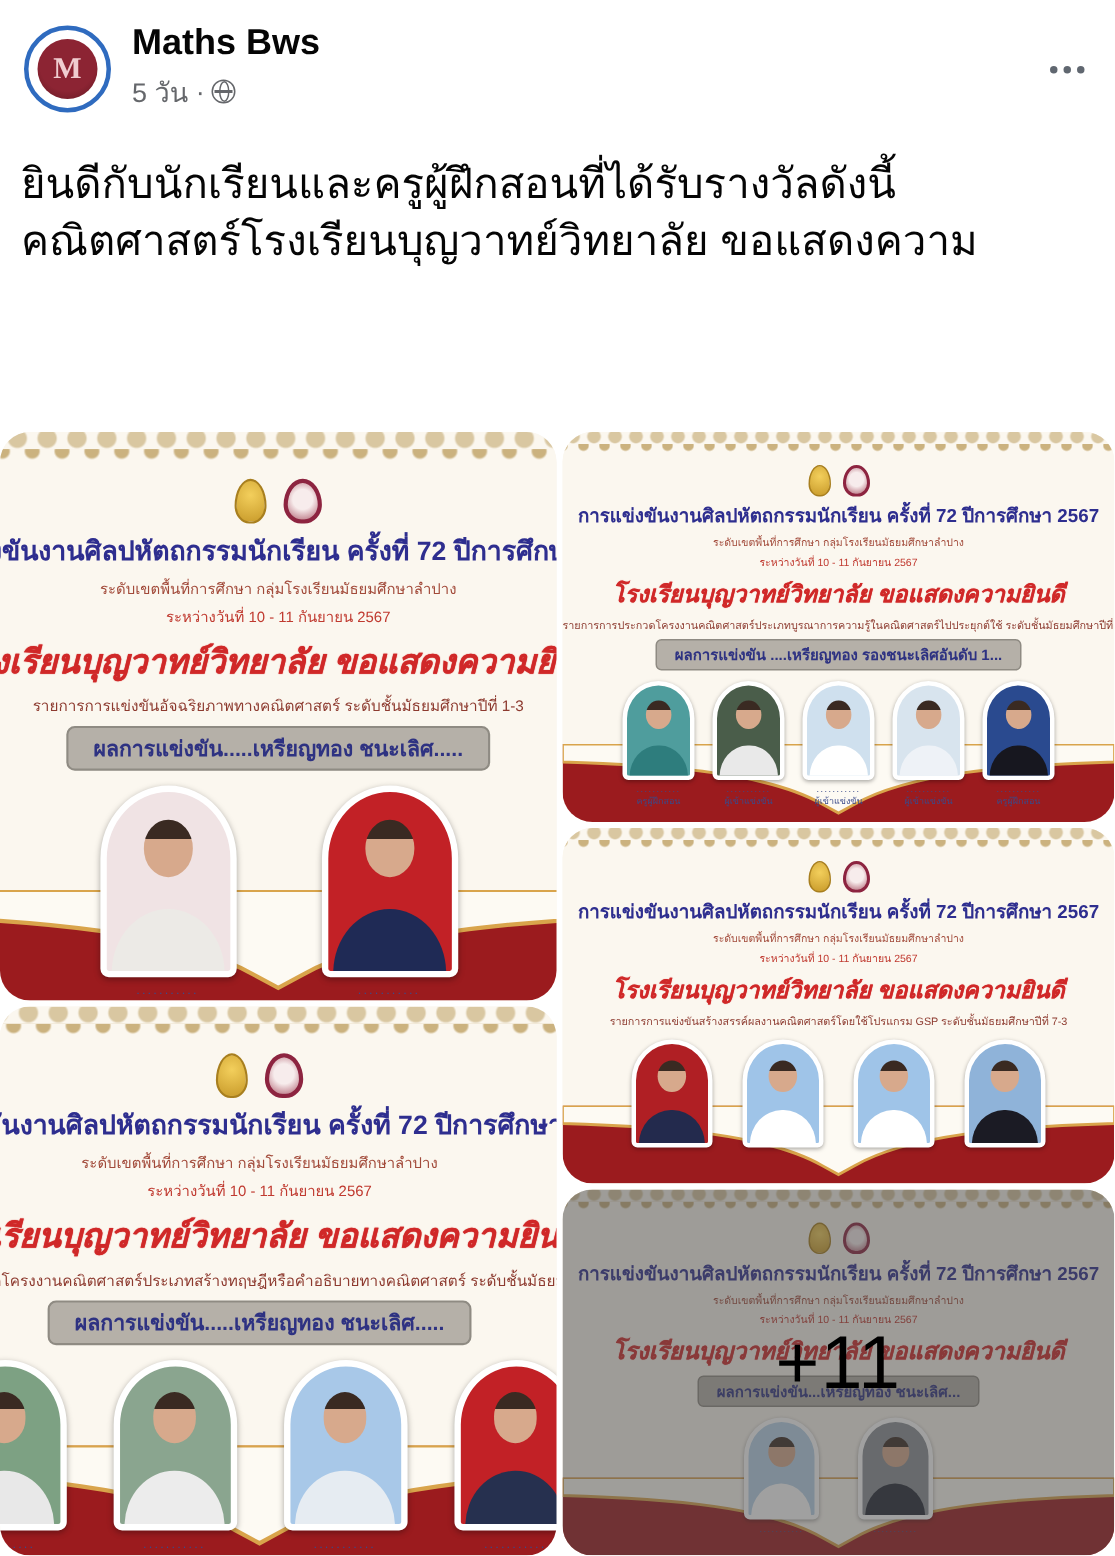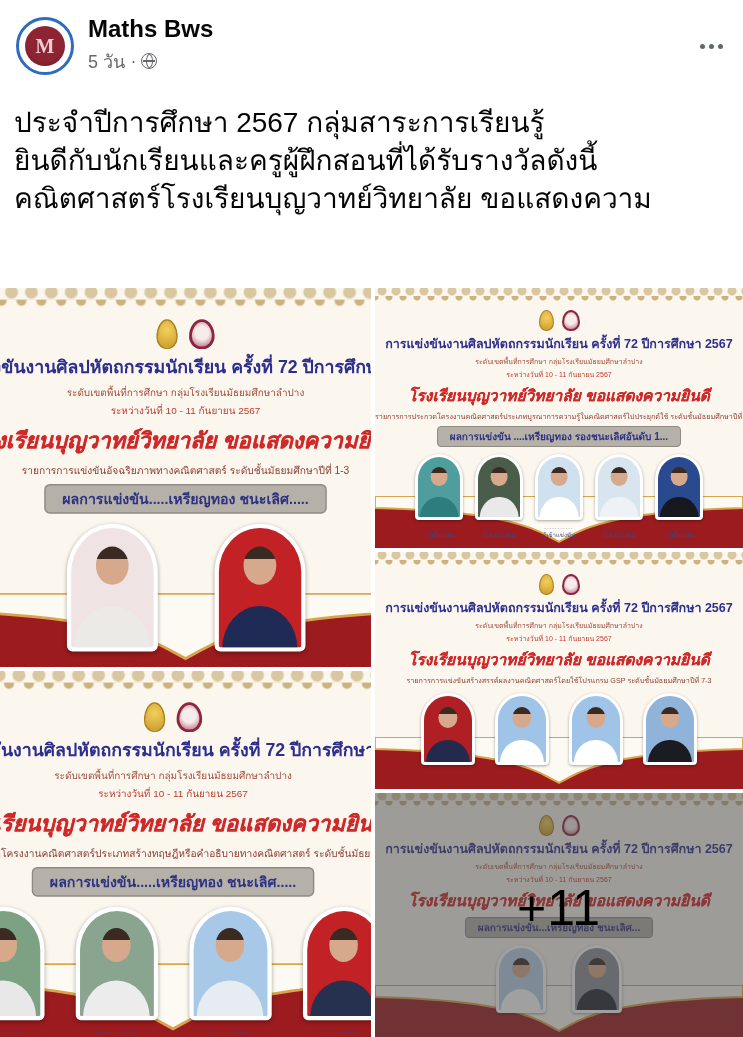--- a/index.html
+++ b/index.html
@@ -21,21 +21,21 @@
   .globe::after{content:"";position:absolute;left:50%;top:0;bottom:0;width:7px;margin-left:-3.5px;
                 border:1.5px solid #65676b;border-radius:50%;box-sizing:border-box;}
   .more-dots{display:flex;gap:4px;align-items:center;padding:10px 4px;cursor:pointer;}
   .more-dots i{width:5px;height:5px;border-radius:50%;background:#606770;}
 
   
   .post-text{position:absolute;top:104px;left:14px;width:715px;font-size:28px;line-height:38px;color:#050505;}
 
   
   .collage{position:absolute;top:288px;left:0;width:743px;height:749px;background:#fff;}
-  .tile{position:absolute;overflow:hidden;background:#fbf7ef;cursor:pointer;}
+  .tile{position:absolute;overflow:hidden;background:#fbf7ef;cursor:pointer;border-radius:20px;}
   .t-l1{left:0;top:0;width:371px;height:379px;}
   .t-l2{left:0;top:383px;width:371px;height:366px;}
   .t-r1{left:375px;top:0;width:368px;height:260px;}
   .t-r2{left:375px;top:264px;width:368px;height:237px;}
   .t-r3{left:375px;top:505px;width:368px;height:244px;}
 
   .cert{position:absolute;top:0;left:0;width:100%;height:100%;background:#fbf7ef;text-align:center;}
   
   .t-l1 .cert{width:371px;height:267px;transform:scale(1.42);transform-origin:50% 0;}
   .t-l2 .cert{width:371px;height:258px;transform:scale(1.42);transform-origin:58% 0;}
@@ -98,21 +98,20 @@
       </div>
     </div>
     <div class="more-dots">
       <i></i>
         <i></i>
         <i></i>
     </div>
   </div>
 
   <div class="post-text">
-    <div>ประจำปีการศึกษา 2567 กลุ่มสาระการเรียนรู้</div>
     <div>ยินดีกับนักเรียนและครูผู้ฝึกสอนที่ได้รับรางวัลดังนี้</div>
     <div>คณิตศาสตร์โรงเรียนบุญวาทย์วิทยาลัย ขอแสดงความ</div>
   </div>
 
   <div class="collage">
 
     <div class="tile t-l1">
       <div class="cert">
         <div class="lace"></div>
         <div class="emblems">

